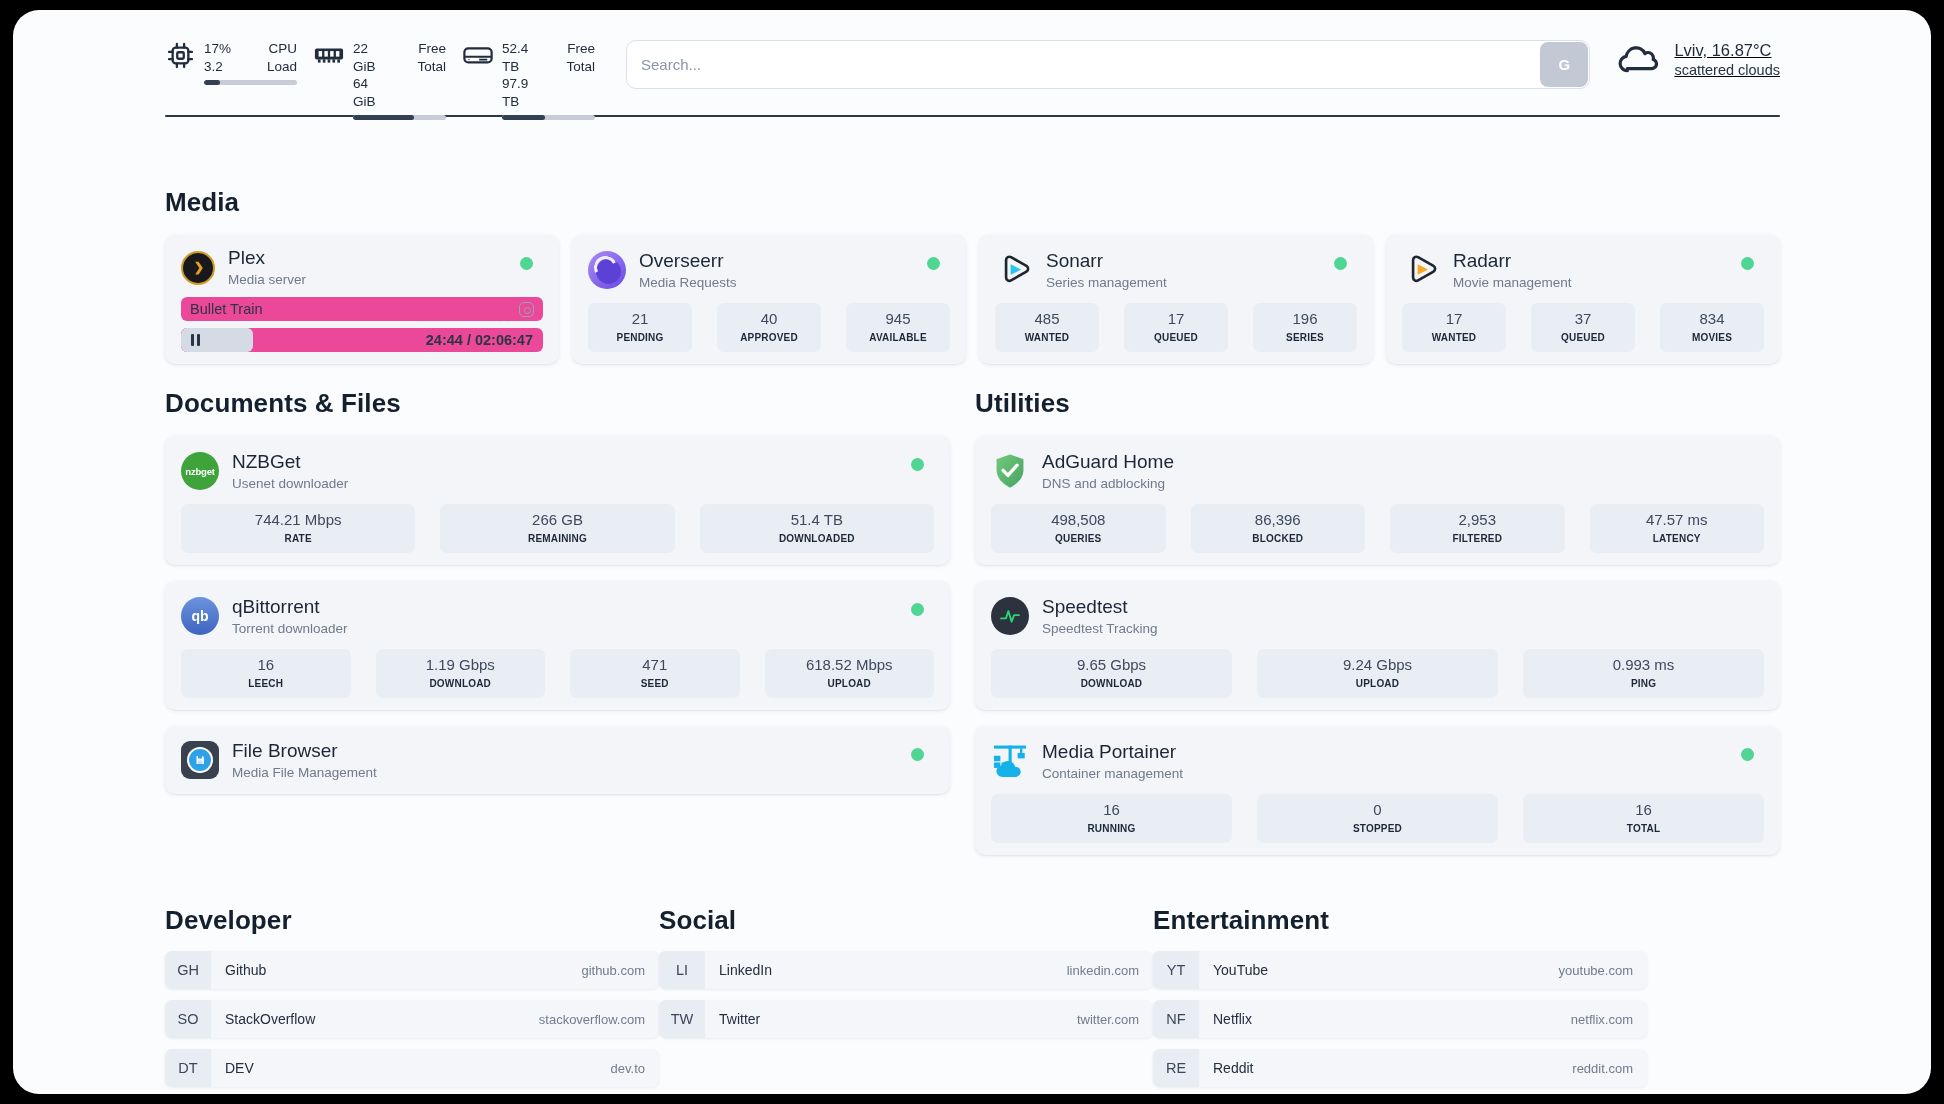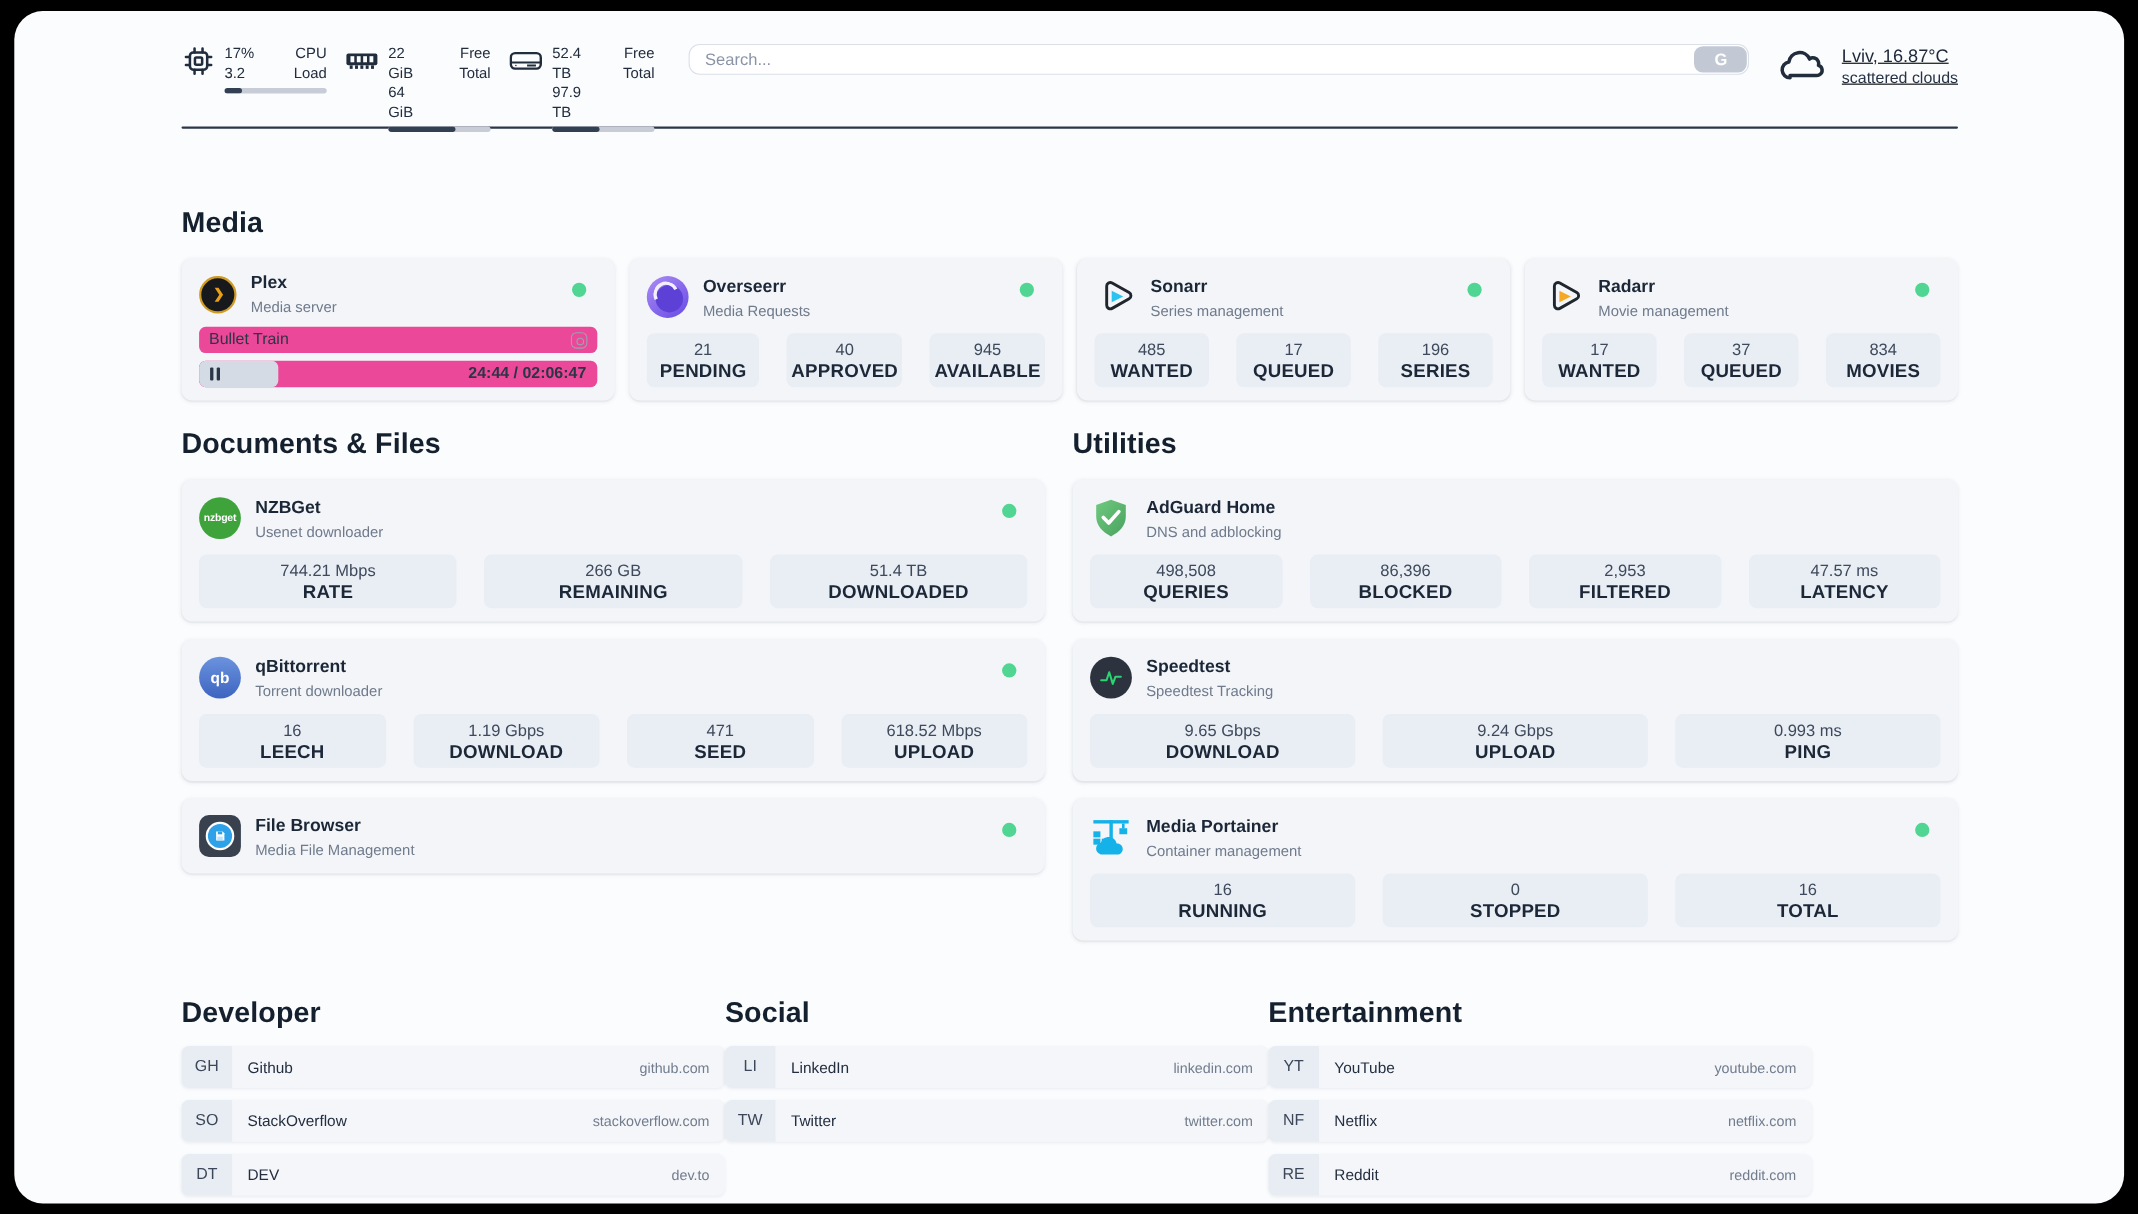--- a/index.html
+++ b/index.html
@@ -22,21 +22,21 @@
   .topbar { display:flex; align-items:flex-start; padding-top:30px; height:76px; }
   .res { display:flex; gap:9px; margin-right:17px; }
   .res .icon-wrap { width:30px; height:30px; display:flex; align-items:center; justify-content:center; }
   .res-body { width:93px; }
   .res-rows { display:flex; justify-content:space-between;gap:28px; }
   .res-col { display:flex; flex-direction:column; font-size:13.5px; line-height:17.5px; color:#212c3d; font-weight:500; }
   .res-col.right { text-align:right; }
   .res-bar { margin-top:5px; height:5px; border-radius:3px; background:#c7ccd7; overflow:hidden; }
   .res-bar i { display:block; height:100%; border-radius:3px; background:#333f52; }
 
-  .search-box { flex:1; margin-left:14px; position:relative; height:28px; }
+  .search-box { flex:1; margin-left:14px; position:relative; height:49px; }
   .search-box input {
     width:100%; height:100%; border:1px solid #dadfe8; border-radius:10px;
     background:#fff; padding:0 60px 0 14px; font-size:15px; color:#22304a;
     font-family:"Liberation Sans", sans-serif; outline:none;
   }
   .search-box input::placeholder { color:#8b94a6; }
   .search-btn {
     position:absolute; right:2px; top:2px; bottom:2px; width:48px;
     background:#c3c9d4; color:#fff; font-weight:700; font-size:15px;
     border:none; border-radius:8px; cursor:pointer;
@@ -55,27 +55,27 @@
 
   
   .media-grid { display:grid; grid-template-columns:repeat(4,1fr); gap:13px; margin-top:16px; }
   .card {
     background:#f3f5f9; border-radius:10px; padding:12px 16px;
     position:relative; cursor:pointer;
     box-shadow:0 1px 4px rgba(30,41,59,.09), 0 1px 1px rgba(30,41,59,.04);
   }
   .card-header { display:flex; align-items:center; gap:13px; min-height:46px; }
   .svc-icon { width:38px; height:38px; flex:none; position:relative; }
-  .svc-name { font-size:16px; font-weight:700; color:#1b2736; line-height:22px; }
+  .svc-name { font-size:19px; font-weight:400; color:#1b2736; line-height:22px; }
   .svc-sub { font-size:13.5px; color:#6f7a8b; line-height:17px; margin-top:2px; }
   .status-dot { position:absolute; top:22px; right:26px; width:13px; height:13px; border-radius:50%; background:#50d592; }
   .stats-row { display:flex; gap:25px; margin-top:10px; }
   .stat { flex:1; background:#e9edf4; border-radius:7px; text-align:center; padding:6px 4px 6px; }
   .stat .v { font-size:15px; color:#3e4a5c; line-height:19px; }
-  .stat .l { font-size:17px; font-weight:700; color:#1c2738; line-height:16px; margin-top:2px; letter-spacing:.2px; }
+  .stat .l { font-size:10px; font-weight:700; color:#1c2738; line-height:16px; margin-top:2px; letter-spacing:.2px; }
 
   
   .pill { height:24px; background:#ec4899; border-radius:6px; display:flex; align-items:center; padding:0 9px; }
   .now-playing { margin-top:9px; font-size:14.5px; color:#2a3546; }
   .now-playing .np-title { flex:1; }
   .progress-pill { margin-top:7px; position:relative; overflow:hidden; padding:0; }
   .progress-fill { position:absolute; left:0; top:0; bottom:0; background:#d5dbe4; border-radius:6px; }
   .progress-inner { position:relative; display:flex; align-items:center; width:100%; padding:0 10px; }
   .pause-btn { display:flex; gap:3px; border:none; background:transparent; cursor:pointer; padding:0; }
   .pause-btn i { width:3px; height:12px; background:#2a3546; border-radius:1px; display:block; }

